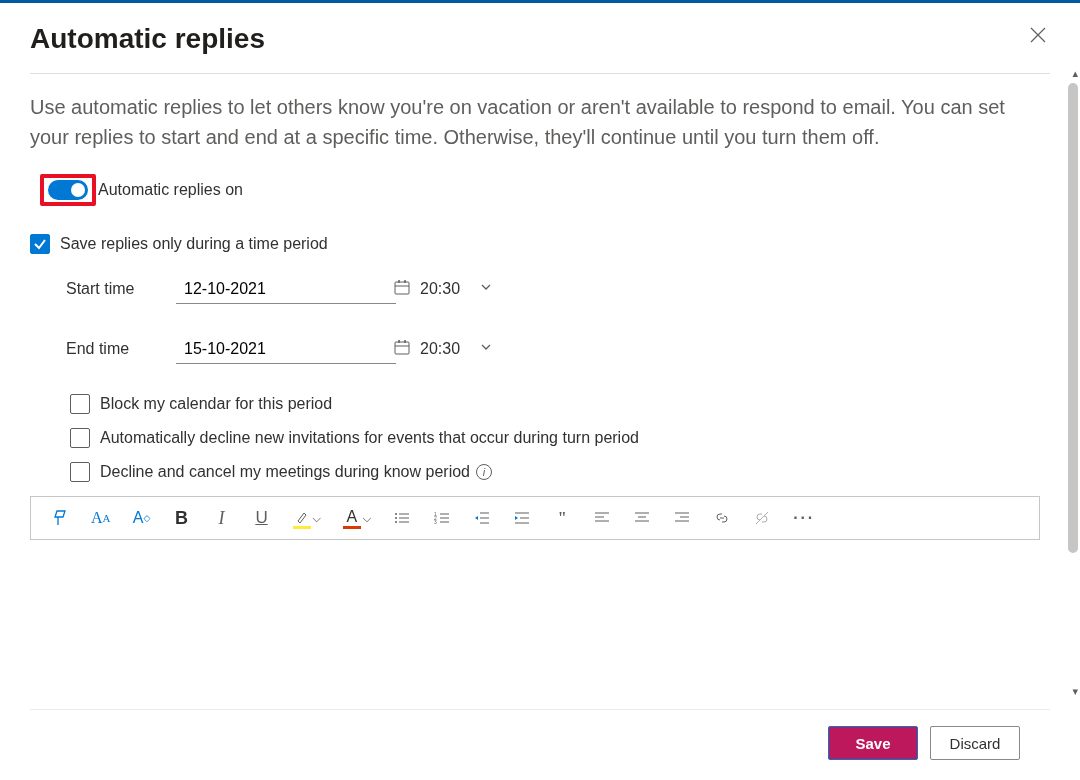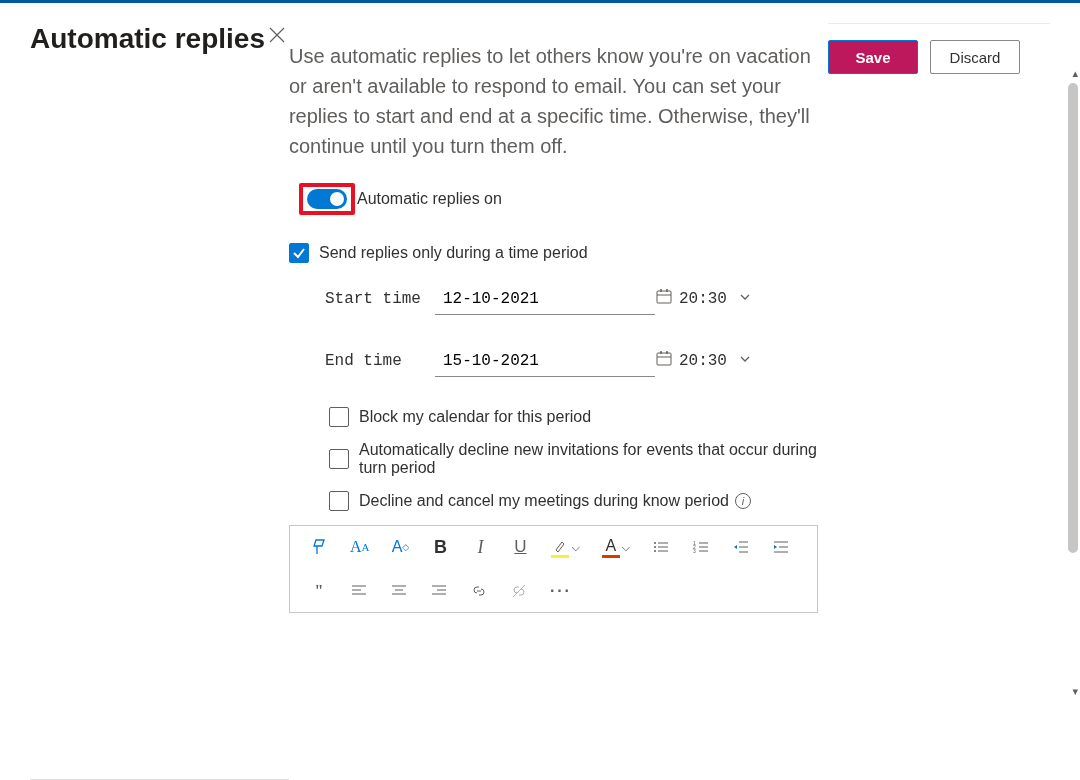--- a/index.html
+++ b/index.html
@@ -12,21 +12,21 @@
     width: 1080px;
     height: 780px;
     overflow: hidden;
     position: relative;
     border-top: 3px solid #005a9e;
   }
   .panel {
     padding: 20px 30px 0 30px;
     height: 100%;
     display: flex;
-    flex-direction: row;
+    flex-direction: column;
   }
   .header-row {
     display: flex;
     justify-content: space-between;
     align-items: flex-start;
     border-bottom: 1px solid #e1dfdd;
     padding-bottom: 18px;
   }
   .title {
     font-size: 28px;
@@ -93,21 +93,20 @@
   .checkbox.checked {
     background: #0078d4;
     border-color: #0078d4;
   }
   .checkbox.checked svg { display: block; }
   .checkbox svg { display: none; }
   .check-label { font-size: 16px; }
   .time-grid {
     margin-left: 36px;
     margin-bottom: 16px;
-    font-family: Liberation Mono, monospace;
   }
   .time-row {
     display: flex;
     align-items: center;
     margin-bottom: 30px;
   }
   .time-lbl {
     width: 110px;
     font-size: 16px;
   }
@@ -253,21 +252,21 @@
       </span>
       <span class="toggle-label">Automatic replies on</span>
     </div>
 
     <div class="check-row">
       <span class="checkbox checked">
         <svg width="14" height="14" viewBox="0 0 14 14">
             <path d="M2 7 L6 11 L12 3" stroke="#fff" stroke-width="2" fill="none"></path>
           </svg>
       </span>
-      <span class="check-label">Send replies only during a time period</span>
+      <span class="check-label">Save replies only during a time period</span>
     </div>
 
     <div class="time-grid">
       <div class="time-row">
         <span class="time-lbl">Start time</span>
         <div class="date-field">
           <input value="12-10-2021" style="">
           <span class="cal-icon">
             <svg width="18" height="18" viewBox="0 0 18 18">
                 <rect x="2" y="4" width="14" height="12" rx="1" fill="none" stroke="#605e5c" stroke-width="1"></rect>

